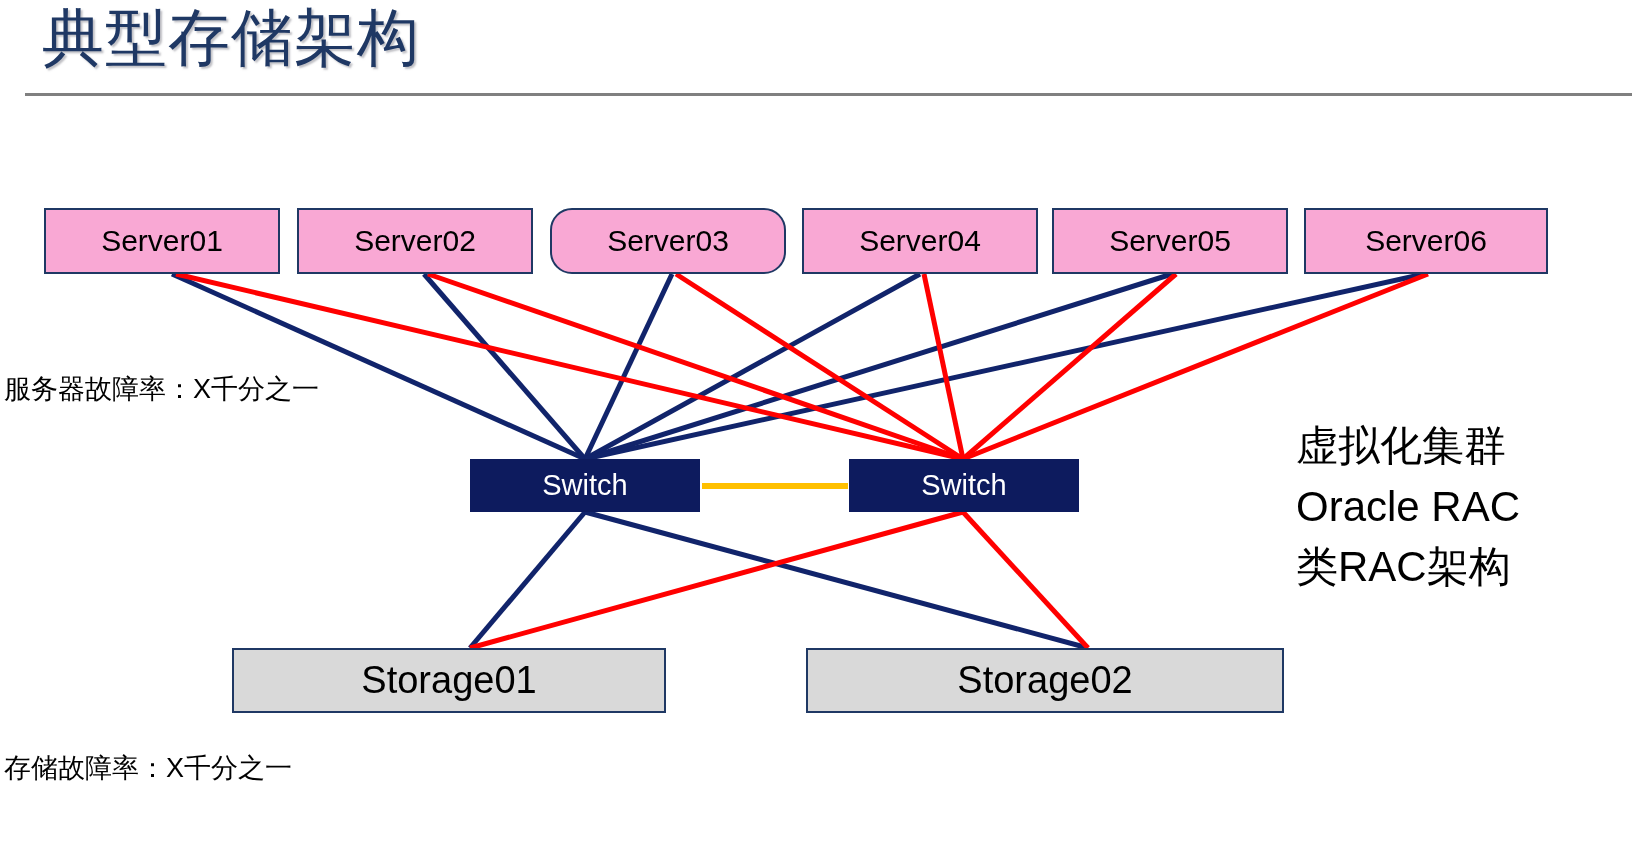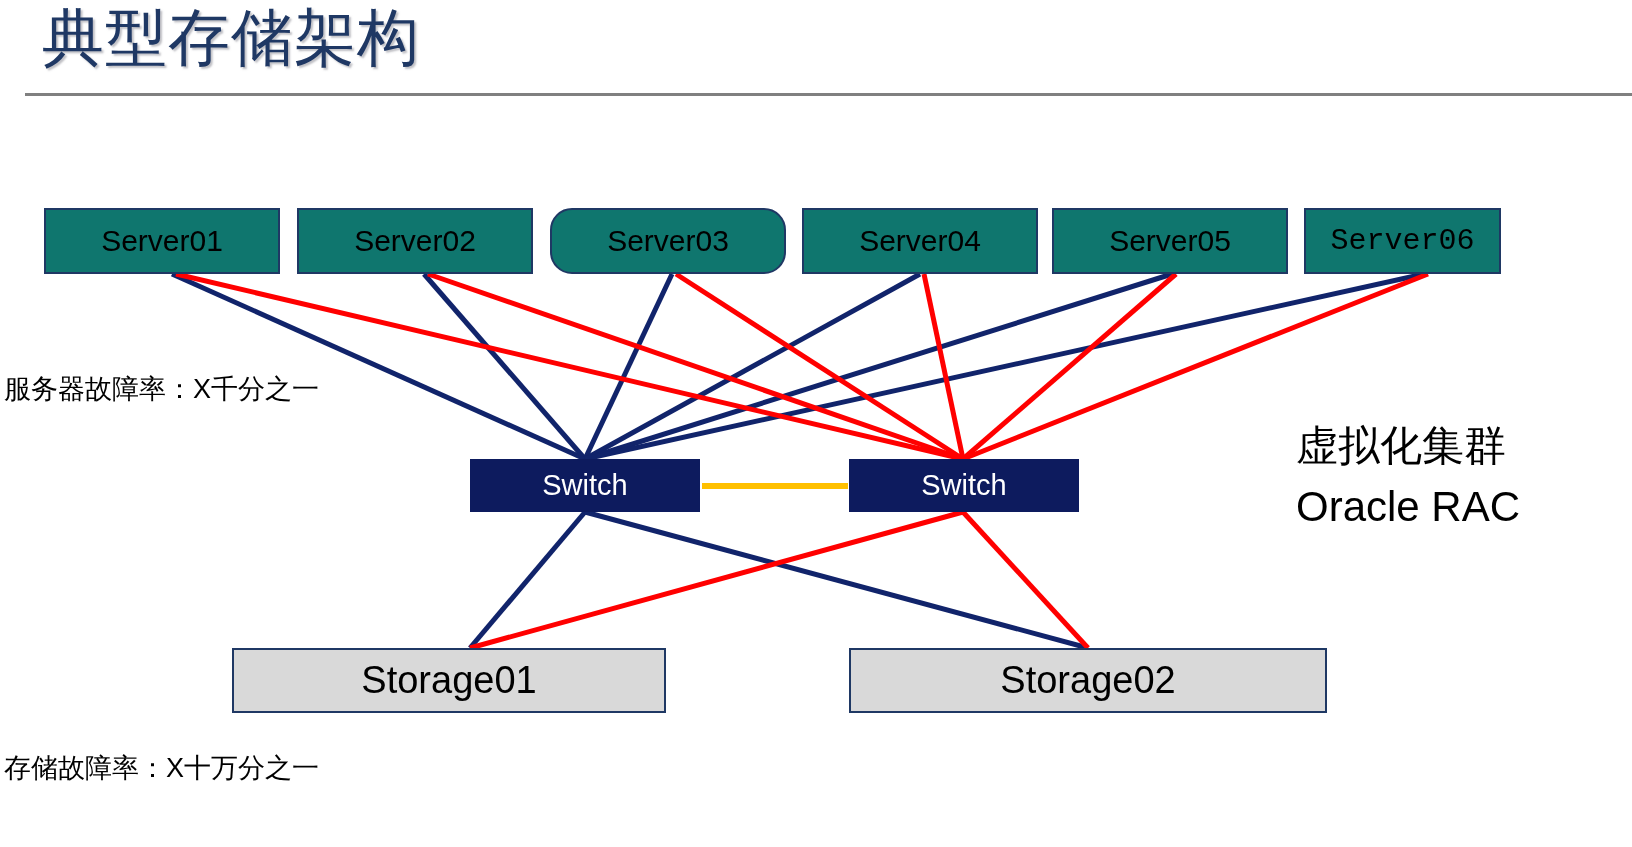--- a/index.html
+++ b/index.html
@@ -50,21 +50,21 @@
   
   .node {
     position: absolute;
     box-sizing: border-box;
     display: flex;
     align-items: center;
     justify-content: center;
     text-align: center;
   }
   .node.server {
-    background: #0f766e;
+    background: #f9a8d4;
     border: 2px solid #1f3864;
     font-size: 30px;
     color: #000000;
   }
   .node.switch {
     background: #0d1b5e;
     border: none;
     font-size: 29px;
     color: #ffffff;
   }
@@ -140,37 +140,38 @@
 </div>
 <div class="node server" style="left:550px; top:208px; width:236px; height:66px;border-radius:22px;">
   <span>Server03</span>
 </div>
 <div class="node server" style="left:802px; top:208px; width:236px; height:66px;">
   <span>Server04</span>
 </div>
 <div class="node server" style="left:1052px; top:208px; width:236px; height:66px;">
   <span>Server05</span>
 </div>
-<div class="node server" style="left:1304px; top:208px; width:197px; height:66px;font-family:Liberation Mono, monospace;">
+<div class="node server" style="left:1304px; top:208px; width:244px; height:66px;">
   <span>Server06</span>
 </div>
 
 <div class="node switch" style="left:470px; top:459px; width:230px; height:53px;">
   <span>Switch</span>
 </div>
 <div class="node switch" style="left:849px; top:459px; width:230px; height:53px;">
   <span>Switch</span>
 </div>
 
 <div class="node storage" style="left:232px; top:648px; width:434px; height:65px;">
   <span>Storage01</span>
 </div>
-<div class="node storage" style="left:849px; top:648px; width:478px; height:65px;">
+<div class="node storage" style="left:806px; top:648px; width:478px; height:65px;">
   <span>Storage02</span>
 </div>
 
 <div class="annot" id="annot-server-rate">服务器故障率：X千分之一</div>
-<div class="annot" id="annot-storage-rate">存储故障率：X十万分之一</div>
+<div class="annot" id="annot-storage-rate">存储故障率：X千分之一</div>
 
 <div id="cluster-note">
   <div>虚拟化集群</div>
   <div>Oracle RAC</div>
+  <div>类RAC架构</div>
 </div>
 
 </body></html>

